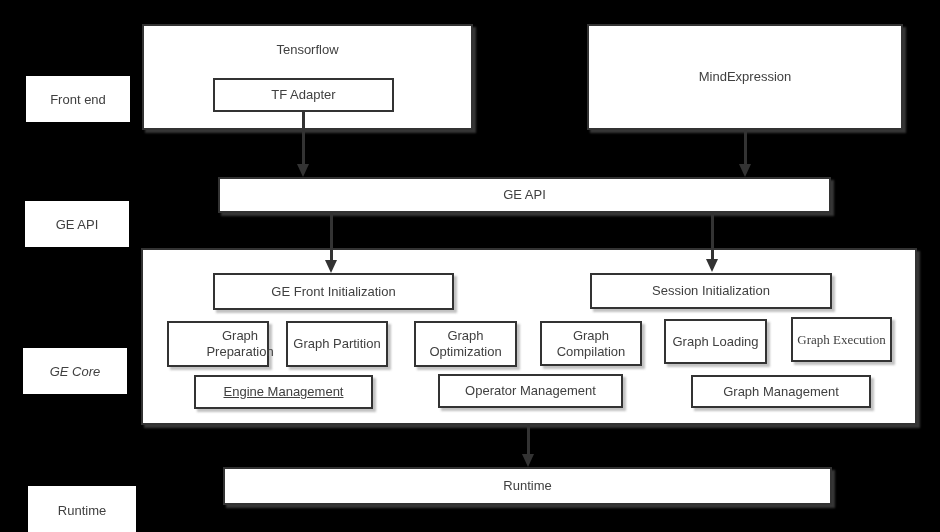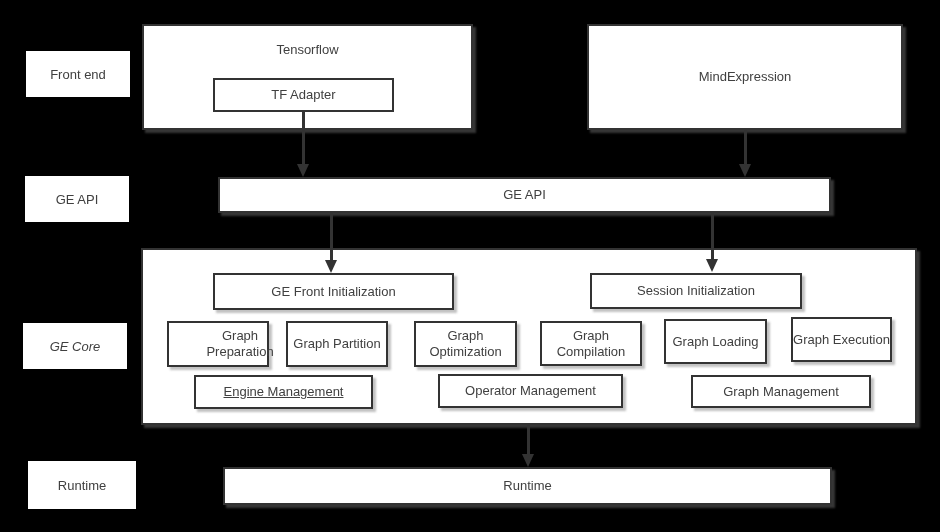--- a/index.html
+++ b/index.html
@@ -19,20 +19,21 @@
   }
   .abs { position: absolute; box-sizing: border-box; }
 
   
   .row-label {
     background: #ffffff;
     display: flex;
     align-items: center;
     justify-content: center;
     text-align: center;
+    margin-top: 25px;
   }
 
   
   .box {
     background: #ffffff;
     border: 2px solid #333333;
     box-shadow: 3px 3px 2px rgba(120,120,120,0.45);
     display: flex;
     align-items: center;
     justify-content: center;
@@ -83,28 +84,28 @@
     <div class="abs box" style="left:69px; top:52px; width:181px; height:34px; box-shadow:none;">TF Adapter</div>
   </div>
 
   <div class="abs box" style="left:587px; top:24px; width:316px; height:106px;">MindExpression</div>
 
   <div class="abs box" style="left:218px; top:177px; width:613px; height:36px;">GE API</div>
 
   <div class="abs ge-core-container" style="left:141px; top:248px; width:776px; height:177px;">
 
     <div class="abs box" style="left:70px; top:23px; width:241px; height:37px;">GE Front Initialization</div>
-    <div class="abs box" style="left:447px; top:23px; width:212px; height:36px;">Session Initialization</div>
+    <div class="abs box" style="left:447px; top:23px; width:242px; height:36px;">Session Initialization</div>
 
     <div class="abs box" style="left:24px; top:71px; width:102px; height:46px;padding-left:44px;">Graph Preparation</div>
     <div class="abs box" style="left:271px; top:71px; width:103px; height:46px;">Graph Optimization</div>
     <div class="abs box" style="left:143px; top:71px; width:102px; height:46px;">Graph Partition</div>
     <div class="abs box" style="left:397px; top:71px; width:102px; height:45px;">Graph Compilation</div>
     <div class="abs box" style="left:521px; top:69px; width:103px; height:45px;">Graph Loading</div>
-    <div class="abs box" style="left:648px; top:67px; width:101px; height:45px;">Graph Execution</div>
+    <div class="abs box" style="left:648px; top:67px; width:101px; height:45px;font-family:Liberation Serif, serif;">Graph Execution</div>
 
     <div class="abs box" style="left:51px; top:125px; width:179px; height:34px;text-decoration:underline;">Engine Management</div>
     <div class="abs box" style="left:548px; top:125px; width:180px; height:33px;">Graph Management</div>
     <div class="abs box" style="left:295px; top:124px; width:185px; height:34px;">Operator Management</div>
   </div>
 
   <div class="abs box" style="left:223px; top:467px; width:609px; height:38px;">Runtime</div>
 
   <div>
     <div class="arrow-line" style="left:302px; top:112px; height:53px;"></div>

